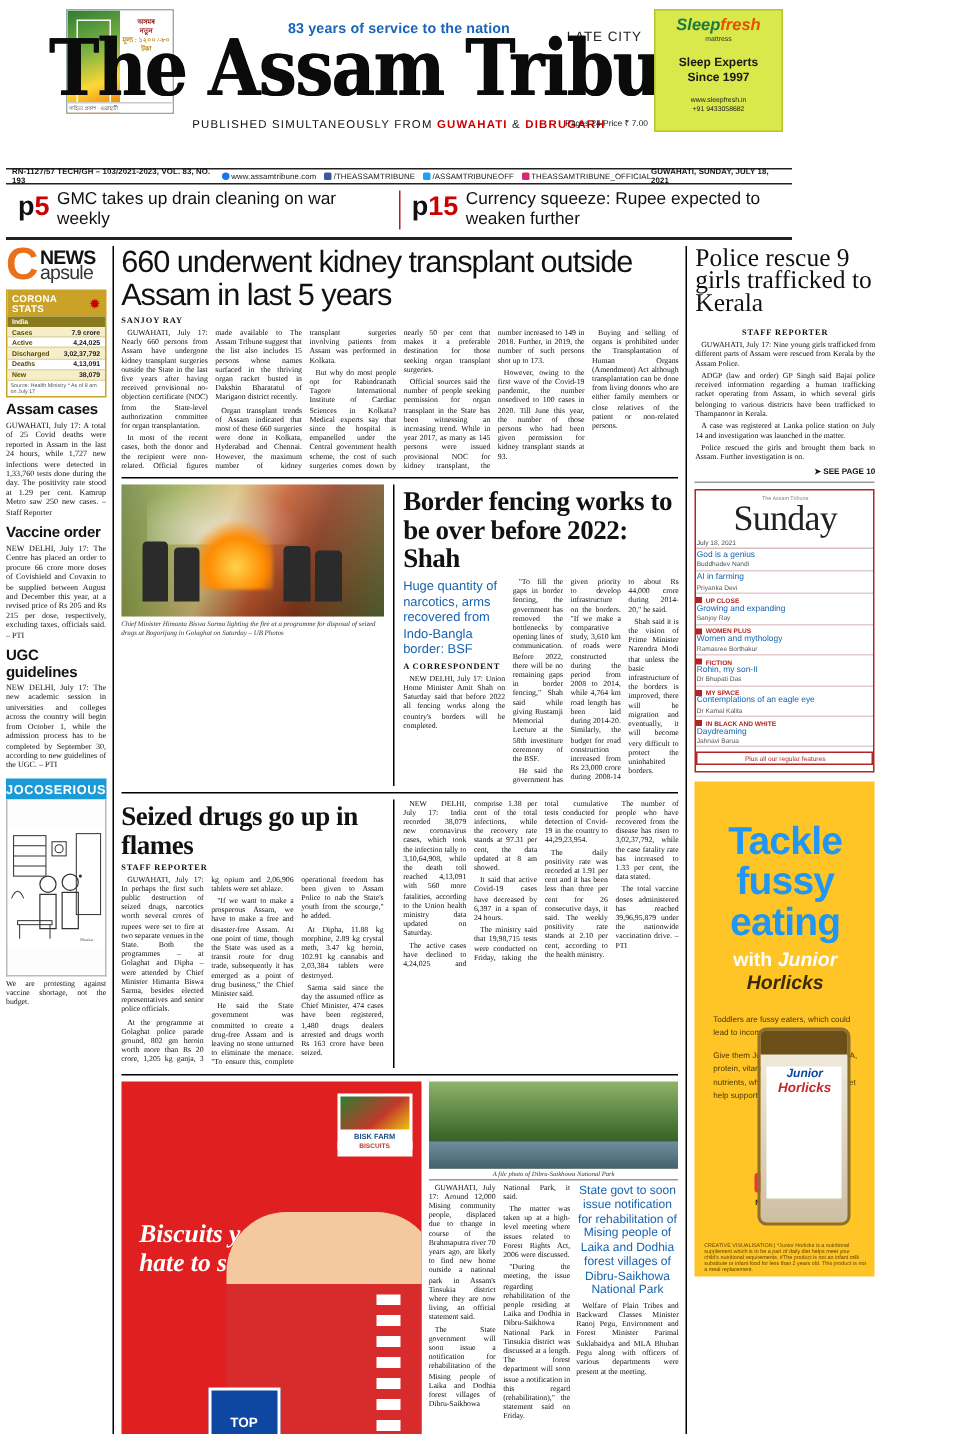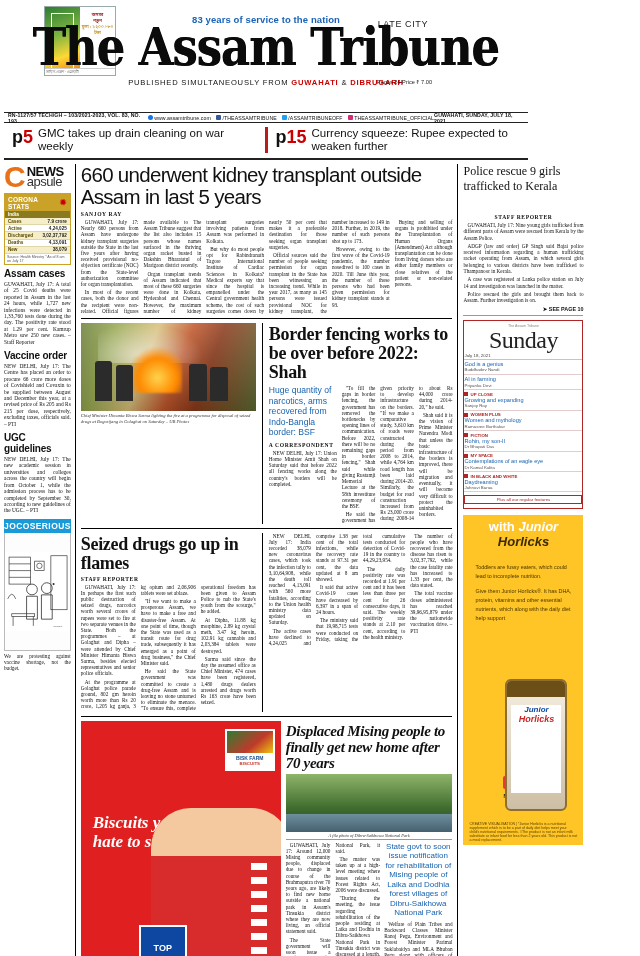--- a/index.html
+++ b/index.html
@@ -74,21 +74,21 @@
     letter-spacing:.1px; color:#111; height:11px;
   }
   .reg-mid { display:flex; gap:5px; align-items:center; font-weight:normal; }
   .reg-mid .chip { display:flex; align-items:center; gap:1.5px; }
   .sq { width:5px; height:5px; display:inline-block; border-radius:1px; }
   .sq.fb { background:#3b5998; } .sq.tw { background:#1da1f2; } .sq.ig { background:#d62976; } .sq.web { background:#1a73e8; border-radius:50%; }
 
   
   .teasers { display:flex; border-bottom:2px solid #222; padding:4px 0 5px; }
   .teaser { flex:1; display:flex; gap:5px; padding:0 8px; }
-  .teaser + .teaser { border-left:3px solid #b91c1c; }
+  .teaser + .teaser { border-left:1px solid #b91c1c; }
   .tp { font-family:"Liberation Sans", sans-serif; font-size:18px; font-weight:bold; color:#111; white-space:nowrap; }
   .tp b { color:#cc0000; }
   .tt { font-family:"Liberation Sans", sans-serif; font-size:11.5px; line-height:13px; color:#111; }
 
   
   .body-grid { display:flex; gap:5px; margin-top:4px; height:800px; }
   .col-left { width:100px; border-right:1px solid #000; padding-right:4px; }
   .col-mid { flex:1; }
   .col-right { width:152px; border-left:1px solid #000; padding-left:5px; }
 
@@ -166,21 +166,21 @@
   .cols4 p { margin:0 0 2px; text-indent:4px; }
   .cols2 { column-count:2; column-gap:5px; font-size:5.2px; line-height:6.2px; text-align:justify; }
   .cols2 p { margin:0 0 2px; text-indent:4px; }
 
   .blue-kicker {
     font-family:"Liberation Sans", sans-serif; color:#1763b0; font-size:8.6px;
     line-height:10.5px; font-weight:normal;
   }
 
   
-  .r-head { font-family:"Liberation Serif", serif; font-size:12px; line-height:15px; font-weight:normal; margin:0 0 20px; }
+  .r-head { font-family:"Liberation Serif", serif; font-size:17px; line-height:15px; font-weight:normal; margin:0 0 10px; }
   .r-body { font-size:5.2px; line-height:6.3px; text-align:justify; }
   .r-body p { margin:0 0 2px; text-indent:4px; }
 
   .sunday-box { border:1px solid #b02626; padding:3px 0 4px; margin-top:4px; }
   .sunday-top { font-family:"Liberation Sans", sans-serif; font-size:3.6px; color:#888; text-align:center; }
   .sunday-word {
     font-family:"Liberation Serif", serif; font-size:24px; letter-spacing:-.5px;
     text-align:center; line-height:25px; color:#222;
   }
   .sunday-date { font-family:"Liberation Sans", sans-serif; font-size:4.4px; color:#444; border-bottom:1px solid #d7bdbd; padding-bottom:1px; }
@@ -262,20 +262,34 @@
 
     <div class="title-line">
       <span class="paper-title">The Assam Tribune</span>
     </div>
 
     <div class="pub-line">
       <span>PUBLISHED SIMULTANEOUSLY FROM </span><span class="red">GUWAHATI</span><span> &amp; </span><span class="red">DIBRUGARH</span>
     </div>
     <div class="pages-price">Pages 24  Price ₹ 7.00</div>
 
+    <div class="mast-ad-right">
+      <div class="sf-logo">
+        <span style="color:#1b7a3d">Sleep</span><span>fresh</span>
+      </div>
+      <div class="sf-sub">mattress</div>
+      <div class="sf-main">
+        <div>Sleep Experts</div>
+        <div>Since 1997</div>
+      </div>
+      <div class="sf-web">
+        <div>www.sleepfresh.in</div>
+        <div>+91 9433058682</div>
+      </div>
+    </div>
   </div>
 
   <div class="reg-strip">
     <span>RN-1127/57 TECH/GH – 103/2021-2023, VOL. 83, NO. 193</span>
     <div class="reg-mid">
       <span class="chip">
           <i class="sq web"></i>
           <span>www.assamtribune.com</span>
         </span>
       <span class="chip">
@@ -473,21 +487,20 @@
             <div class="n2">BISCUITS</div>
           </div>
           <div class="bisk-head">Biscuits you'd hate to share.</div>
           <div class="bisk-man"></div>
           <div class="bisk-stripe"></div>
           <div class="bisk-pack">TOP</div>
 
         </div>
 
         <div class="mid-story">
-          <h2 class="sec-head-serif" style="font-style:italic; font-size:15px; line-height:16px;">Displaced Mising people to finally get new home after 70 years</h2>
           <div class="file-photo">
               <div class="water"></div>
             </div>
           <div class="file-cap">A file photo of Dibru-Saikhowa National Park</div>
           <div style="display:flex; gap:4px; margin-top:2px;">
             <div style="width:58%;" class="cols2">
               <p>GUWAHATI, July 17: Around 12,000 Mising community people, displaced due to change in course of the Brahmaputra river 70 years ago, are likely to find new home outside a national park in Assam's Tinsukia district where they are now living, an official statement said.</p>
               <p>The State government will soon issue a notification for rehabilitation of the Mising people of Laika and Dodhia forest villages of Dibru-Saikhowa National Park, it said.</p>
               <p>The matter was taken up at a high-level meeting where issues related to Forest Rights Act, 2006 were discussed.</p>
               <p>"During the meeting, the issue regarding rehabilitation of the people residing at Laika and Dodhia in Dibru-Saikhowa National Park in Tinsukia district was discussed at a length. The forest department will soon issue a notification in this regard (rehabilitation)," the statement said on Friday.</p>
@@ -568,20 +581,24 @@
               <span>IN BLACK AND WHITE</span>
             </div>
           <div class="s-title">Daydreaming</div>
           <div class="s-auth">Jahnavi Barua</div>
         </div>
 
         <div class="s-foot">Plus all our regular features</div>
       </div>
 
       <div class="ad-horlicks" style="width:100%; height:330px; margin-top:6px;">
+        <div class="hl-title">
+          <div>Tackle</div>
+          <div>fussy eating</div>
+        </div>
         <div class="hl-with">
           <span>with </span><i>Junior </i><b>Horlicks</b>
         </div>
         <div class="hl-body">
           <div>Toddlers are fussy eaters, which could lead to incomplete nutrition.</div>
           <div style="margin-top:6px;">Give them Junior Horlicks®. It has DHA, protein, vitamins and other essential nutrients, which along with the daily diet help support</div>
         </div>
         <div class="hl-atoz">
           <span style="background:#e53935">A</span>
           <span style="background:#1e88e5">TO</span>

